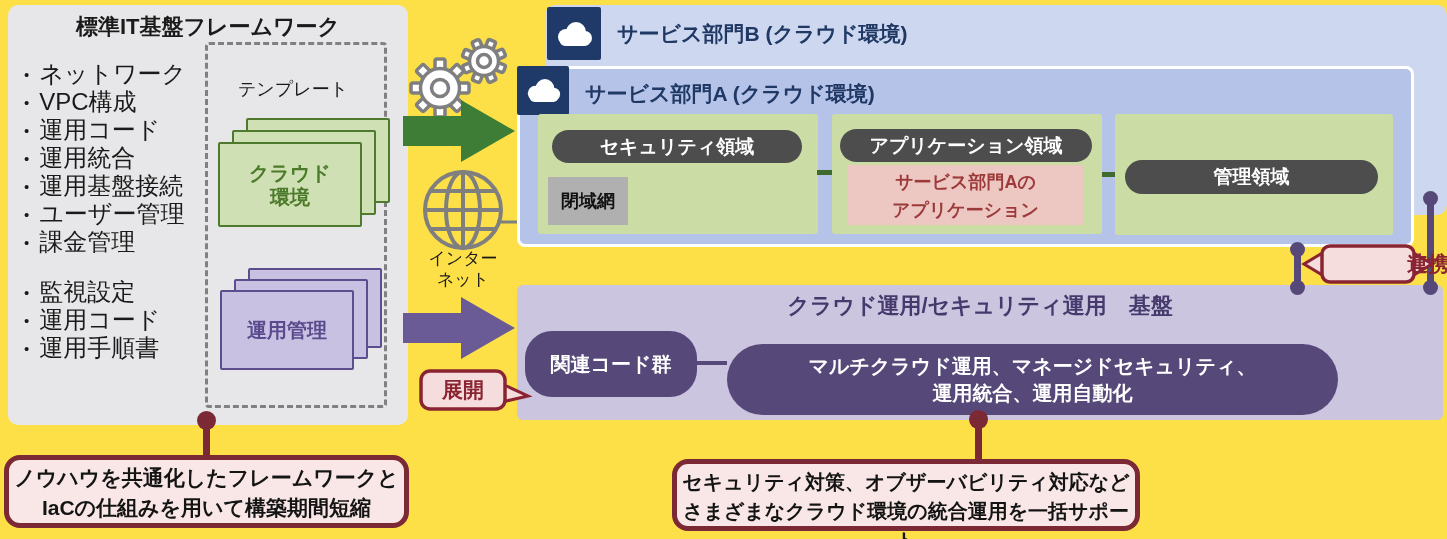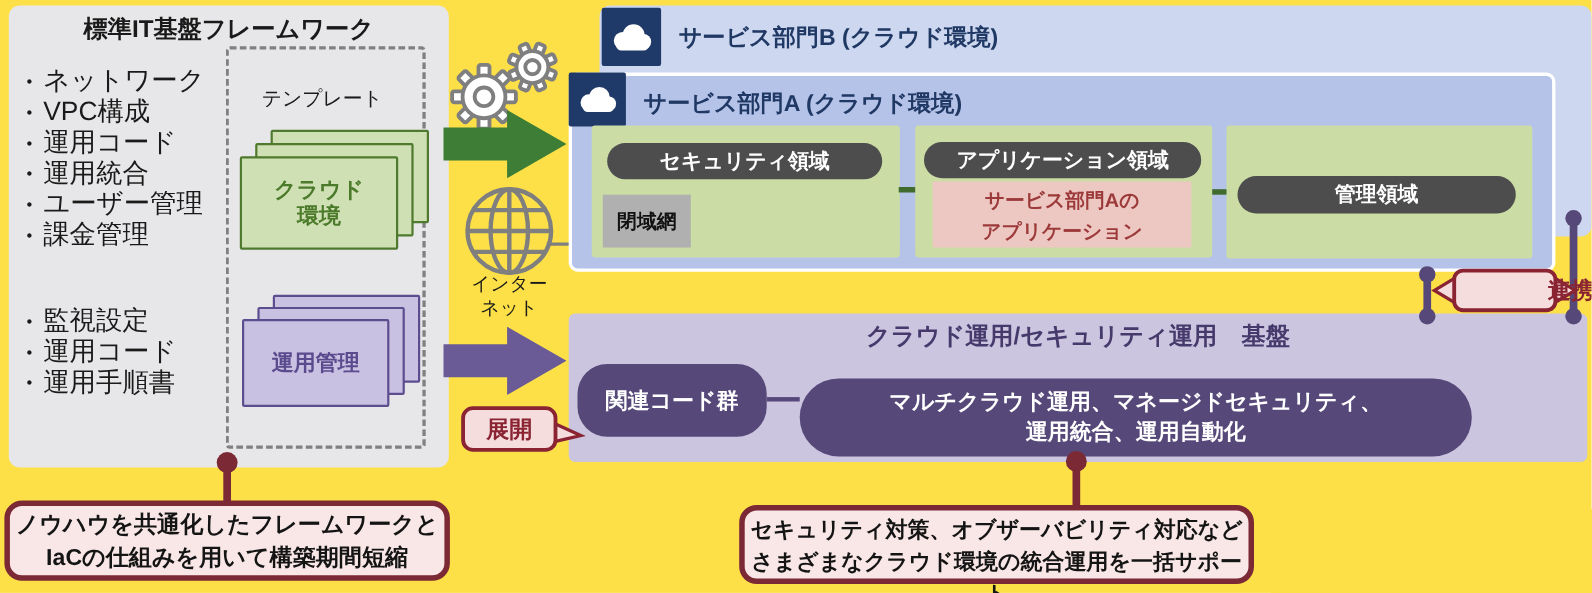--- a/index.html
+++ b/index.html
@@ -63,20 +63,21 @@
 <div id="stage">
 
   <div class="abs panel" style="left:8px;top:5px;width:400px;height:420px;"></div>
   <div class="abs ctr panel-title" style="left:8px;top:12px;width:400px;height:28px;">標準IT基盤フレームワーク</div>
 
   <div class="abs" style="left:24px;top:60px;">
     <div class="bullet-row">ネットワーク</div>
     <div class="bullet-row">VPC構成</div>
     <div class="bullet-row">運用コード</div>
     <div class="bullet-row">運用統合</div>
+    <div class="bullet-row">運用基盤接続</div>
     <div class="bullet-row">ユーザー管理</div>
     <div class="bullet-row">課金管理</div>
   </div>
   <div class="abs" style="left:24px;top:278px;">
     <div class="bullet-row">監視設定</div>
     <div class="bullet-row">運用コード</div>
     <div class="bullet-row">運用手順書</div>
   </div>
 
   <div class="abs dashed-box" style="left:205px;top:42px;width:176px;height:360px;"></div>

